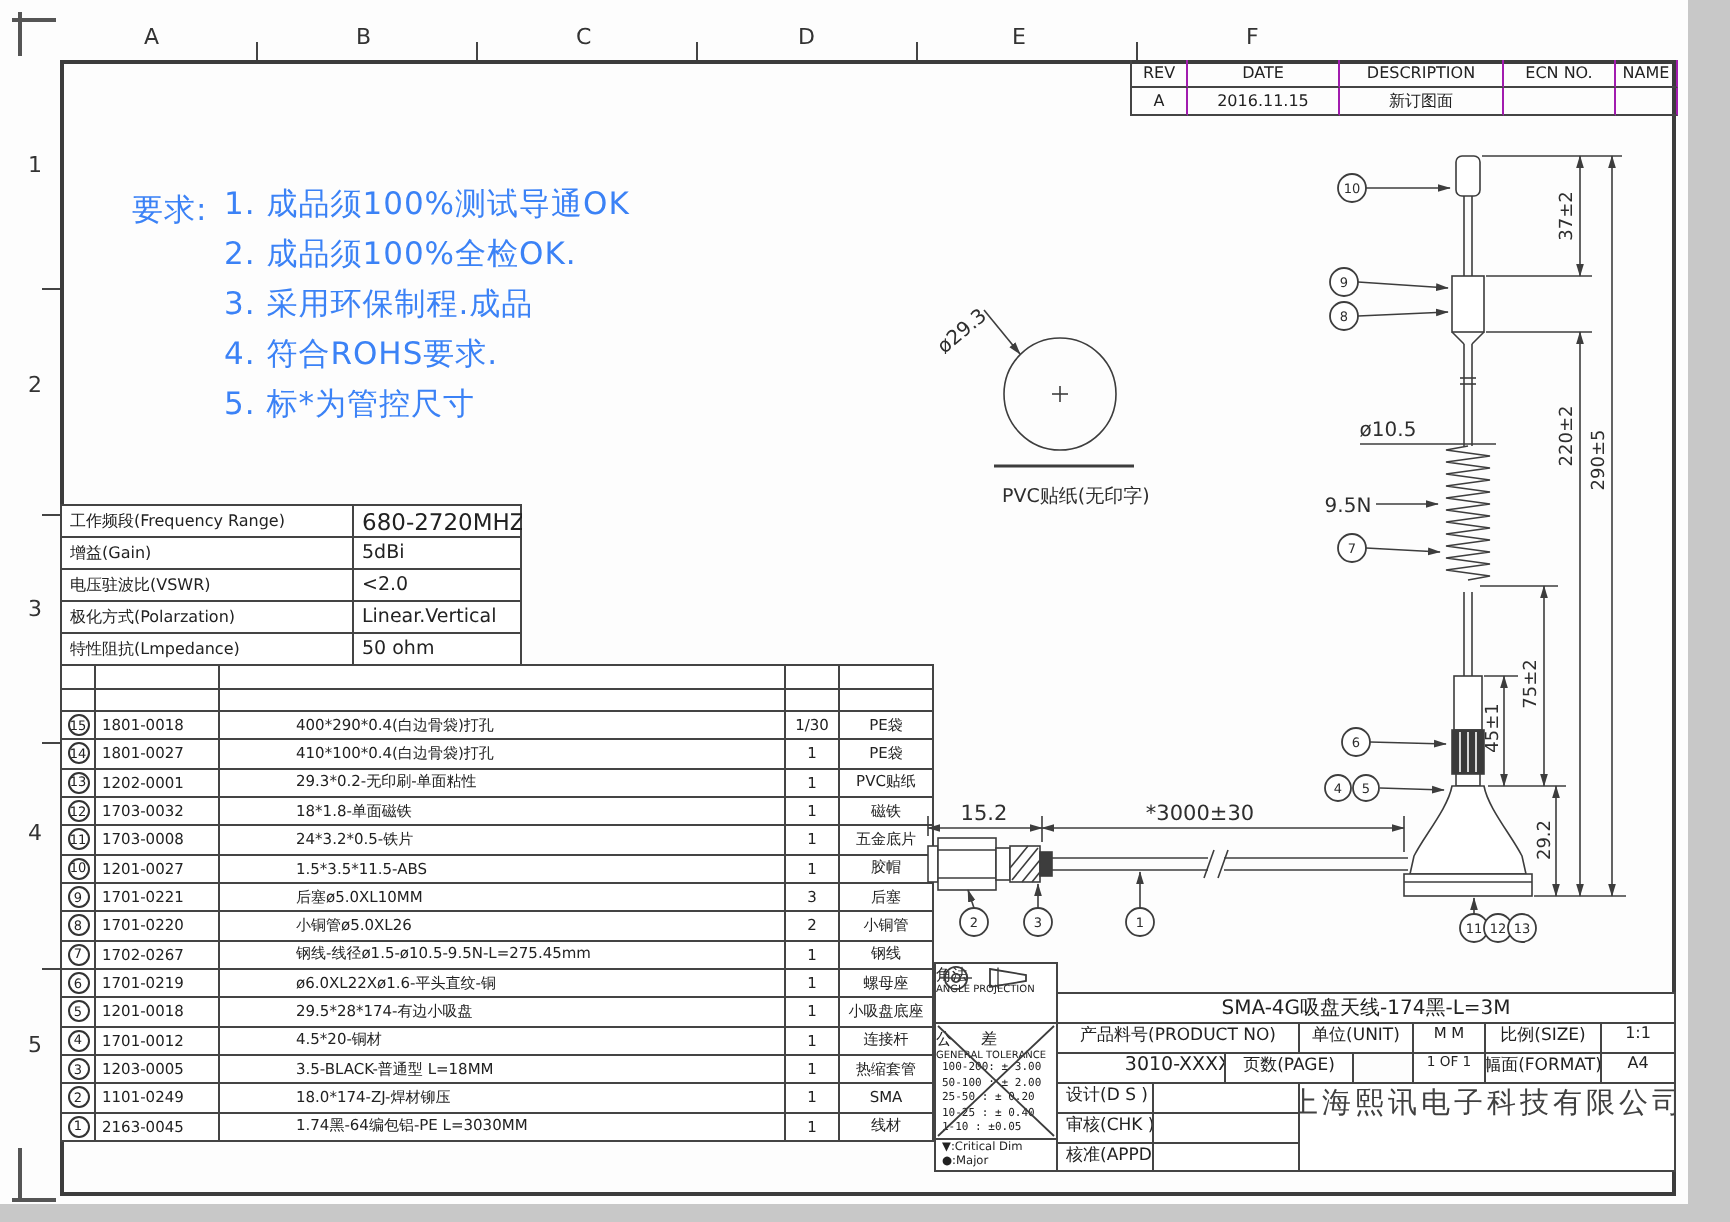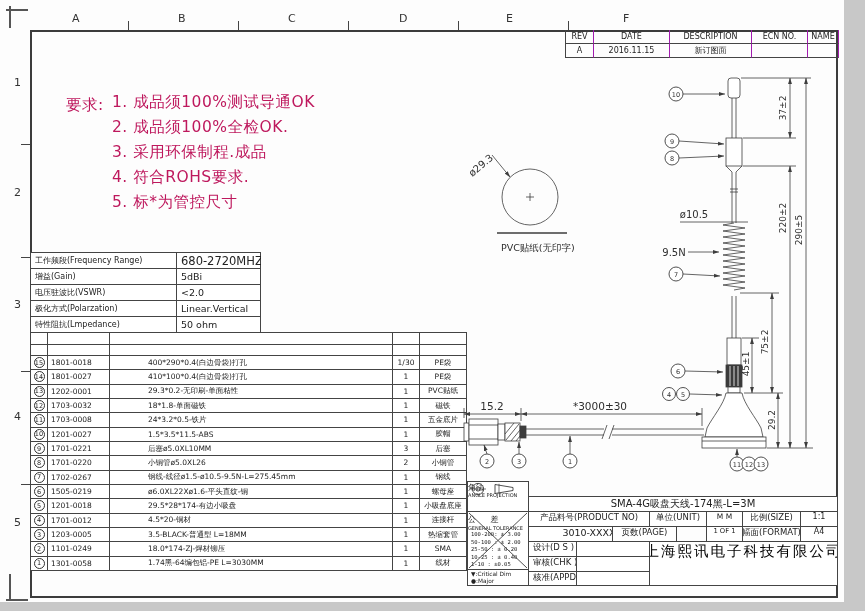--- a/index.html
+++ b/index.html
@@ -18,21 +18,21 @@
 .rowlabels span:nth-of-type(3){top:298px}.rowlabels span:nth-of-type(4){top:410px}
 .rowlabels span:nth-of-type(5){top:516px}
 .tick-v{position:absolute;width:1px;height:9px;background:#444;top:21px}
 .tick-h{position:absolute;width:9px;height:1px;background:#444;left:21px}
 .cmark{position:absolute;background:#555}
 
 .rev{position:absolute;left:565px;top:30px;border-left:1px solid #444}
 .rev-row{display:grid;grid-template-columns:28px 76px 82px 56px 31px;height:14px}
 .rev-row>div{border-right:1px solid #a21caf;border-bottom:1px solid #444;display:flex;align-items:center;justify-content:center;font-size:8px;white-space:nowrap;overflow:hidden}
 
-.req{position:absolute;left:66px;top:90px;width:350px;font-size:15.5px;color:#be185d;letter-spacing:.5px}
+.req{position:absolute;left:66px;top:90px;width:350px;font-size:15.5px;color:#3b82f6;letter-spacing:.5px}
 .req .rtitle{position:absolute;left:0;top:5px}
 .req .ritems{margin-left:46px}
 .req .ritem{height:25px;line-height:25px;white-space:nowrap}
 
 .spec{position:absolute;left:30px;top:252px;width:231px;border:1px solid #444;border-bottom:none;background:#fff}
 .spec-row{display:grid;grid-template-columns:146px 84px;height:16px}
 .spec-row>div{border-bottom:1px solid #444;display:flex;align-items:center;padding-left:4px;white-space:nowrap;overflow:hidden}
 .spec-row>div:first-child{border-right:1px solid #444;font-size:8px}
 .spec-row>div:last-child{font-size:9.5px}
 .spec .spec-row:nth-of-type(1)>div:last-child{font-size:11.5px}
@@ -52,21 +52,21 @@
 .tb.left{justify-content:flex-start;padding-left:4px}
 .tol{flex-direction:column;justify-content:flex-start;padding-top:2px}
 .tol .t-cn{font-size:8px;letter-spacing:6px}
 .tol .t-en{font-size:5px}
 .tol-lines{width:100%;padding-left:3px}
 .tol-line{font-family:"DejaVu Sans Mono",monospace;font-size:5.5px;line-height:7.6px}
 .crit{flex-direction:column;align-items:flex-start;justify-content:center;padding-left:3px;font-size:5.8px;line-height:7px}
 .angle{flex-direction:column;justify-content:flex-start;padding-top:1px}
 .angle .a-cn{font-size:8px;line-height:9px}
 .angle .a-en{font-size:5px;line-height:6px}
-.company{font-size:14.5px;letter-spacing:2px;color:#000000}
+.company{font-size:14.5px;letter-spacing:2px;color:#404040}
 svg{position:absolute;left:0;top:0}
 svg text{fill:#2e2e2e}
 </style>
 </head>
 <body>
 
 <div class="page">
 
   <div class="cmark" style="left:6px;top:9px;width:22px;height:1.5px"></div>
   <div class="cmark" style="left:9px;top:6px;width:1.5px;height:22px"></div>
@@ -260,21 +260,21 @@
           <div class="part">1702-0267</div>
           <div class="name">钢线-线径ø1.5-ø10.5-9.5N-L=275.45mm</div>
           <div>1</div>
           <div>钢线</div>
         </div>
 
         <div class="bom-row">
           <div>
             <span class="bno">6</span>
           </div>
-          <div class="part">1505-0219</div>
+          <div class="part">1701-0219</div>
           <div class="name">ø6.0XL22Xø1.6-平头直纹-铜</div>
           <div>1</div>
           <div>螺母座</div>
         </div>
 
         <div class="bom-row">
           <div>
             <span class="bno">5</span>
           </div>
           <div class="part">1201-0018</div>
@@ -310,21 +310,21 @@
           <div class="part">1101-0249</div>
           <div class="name">18.0*174-ZJ-焊材铆压</div>
           <div>1</div>
           <div>SMA</div>
         </div>
 
         <div class="bom-row">
           <div>
             <span class="bno">1</span>
           </div>
-          <div class="part">1301-0058</div>
+          <div class="part">2163-0045</div>
           <div class="name">1.74黑-64编包铝-PE  L=3030MM</div>
           <div>1</div>
           <div>线材</div>
         </div>
       </div>
   </div>
 
   <div class="tb angle" style="left:467px;top:481px;width:62px;height:31px">
     <span class="a-cn">角法</span>
     <span class="a-en">ANGLE PROJECTION</span>

